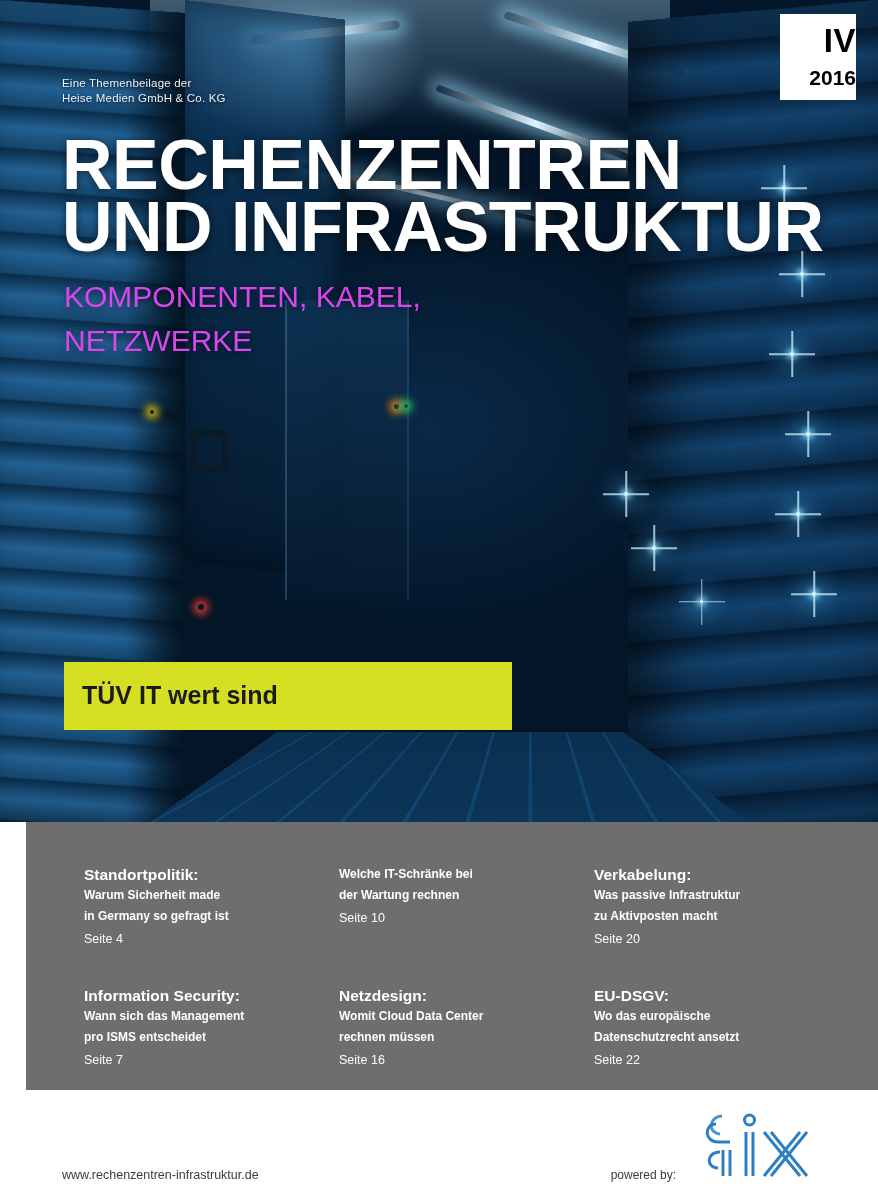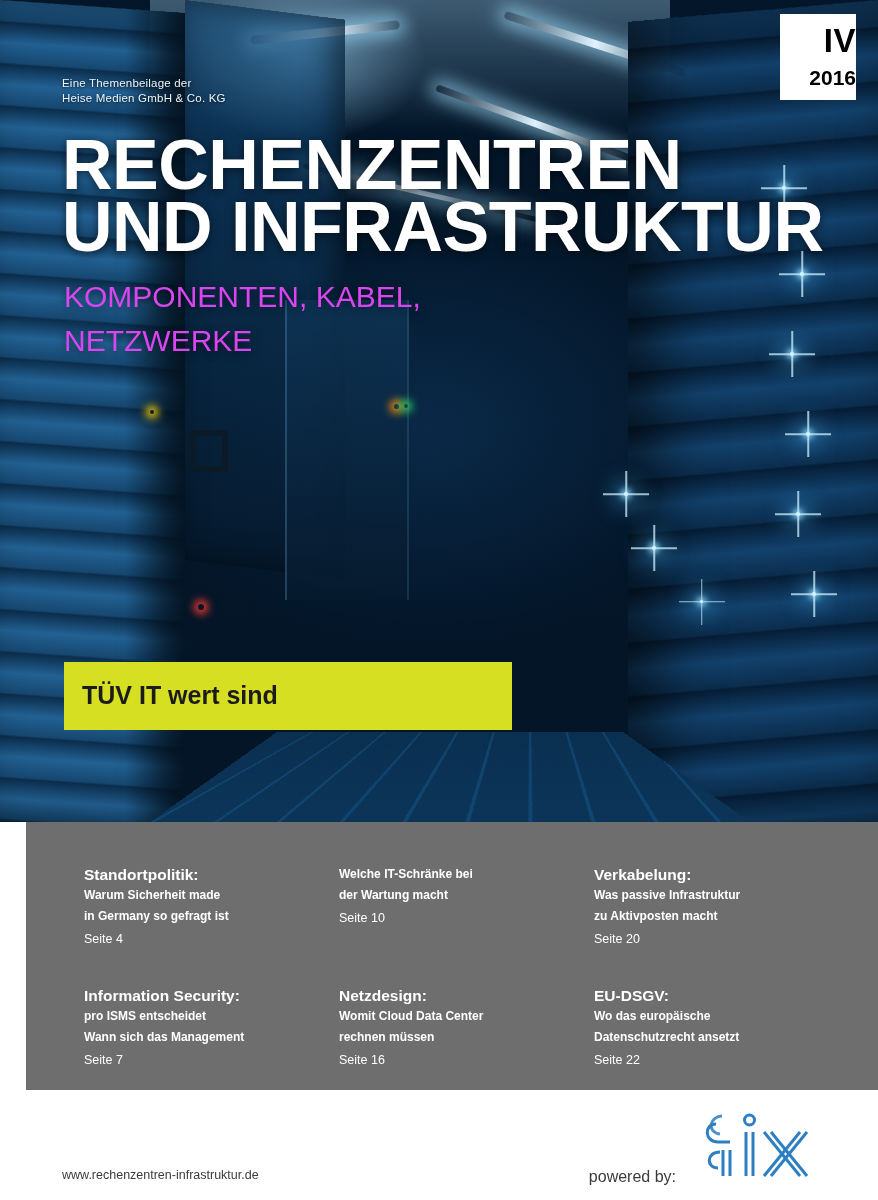--- a/index.html
+++ b/index.html
@@ -259,21 +259,21 @@
   .footer-url {
     position: absolute;
     left: 62px; top: 78px;
     color: #3b3b3b;
     font-size: 12.5px;
   }
   .powered {
     position: absolute;
     right: 202px; top: 78px;
     color: #3b3b3b;
-    font-size: 16px;
+    font-size: 12px;
     margin-left: 35px;
   }
   .ix-logo {
     position: absolute;
     right: 52px; top: 16px;
     width: 130px; height: 78px;
   }
 </style>
 </head>
 <body>
@@ -341,35 +341,35 @@
 
       <div class="teaser-item">
         <div class="teaser-kicker">Standortpolitik:</div>
         <div class="teaser-text">Warum Sicherheit made</div>
         <div class="teaser-text">in Germany so gefragt ist</div>
         <div class="teaser-page">Seite 4</div>
       </div>
 
       <div class="teaser-item">
         <div class="teaser-text">Welche IT-Schränke bei</div>
-        <div class="teaser-text">der Wartung macht</div>
+        <div class="teaser-text">der Wartung rechnen</div>
         <div class="teaser-page">Seite 10</div>
       </div>
 
       <div class="teaser-item">
         <div class="teaser-kicker">Verkabelung:</div>
         <div class="teaser-text">Was passive Infrastruktur</div>
         <div class="teaser-text">zu Aktivposten macht</div>
         <div class="teaser-page">Seite 20</div>
       </div>
 
       <div class="teaser-item">
         <div class="teaser-kicker">Information Security:</div>
+        <div class="teaser-text">Wann sich das Management</div>
         <div class="teaser-text">pro ISMS entscheidet</div>
-        <div class="teaser-text">Wann sich das Management</div>
         <div class="teaser-page">Seite 7</div>
       </div>
 
       <div class="teaser-item">
         <div class="teaser-kicker">Netzdesign:</div>
         <div class="teaser-text">Womit Cloud Data Center</div>
         <div class="teaser-text">rechnen müssen</div>
         <div class="teaser-page">Seite 16</div>
       </div>
 

